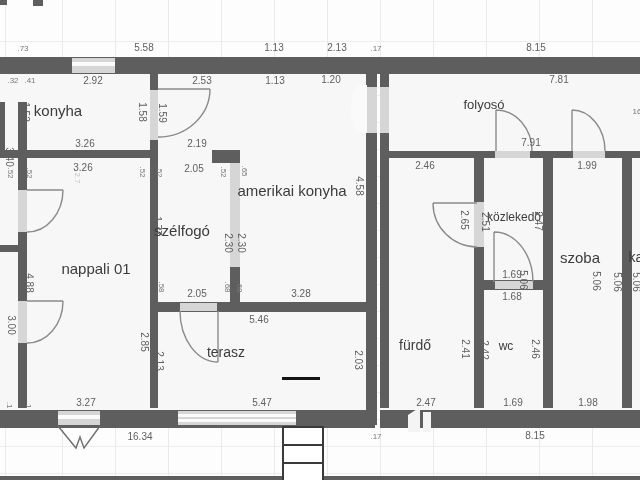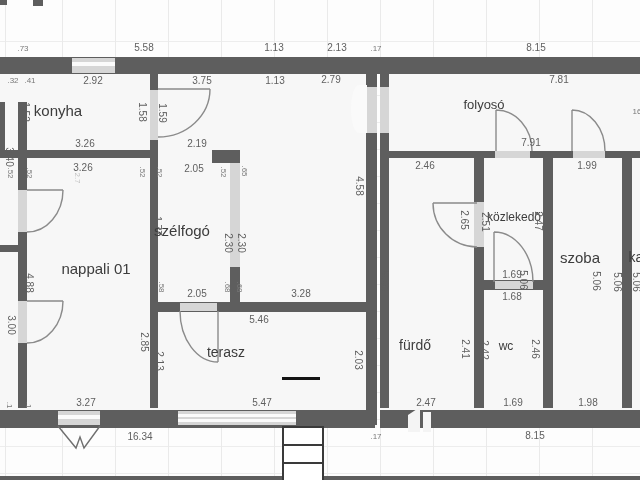--- a/index.html
+++ b/index.html
@@ -108,38 +108,39 @@
   <div class="wm">
     <svg width="34" height="28" viewBox="0 0 34 28">
       <path d="M6,27 L6,10 L18,2 L18,27 Z" fill="#f4f4f4"></path>
       <rect x="21" y="7" width="8" height="20" fill="#f4f4f4"></rect>
     </svg>
   </div>
 
   <span class="room lbl" style="left:58px;top:110px">konyha</span>
   <span class="room lbl" style="left:182px;top:230px">szélfogó</span>
   <span class="room lbl" style="left:96px;top:268px">nappali 01</span>
+  <span class="room lbl" style="left:292px;top:190px">amerikai konyha</span>
   <span class="room lbl" style="left:226px;top:352px;font-size:14px">terasz</span>
   <span class="room lbl" style="left:484px;top:104px;font-size:13px">folyosó</span>
   <span class="room lbl" style="left:415px;top:345px;font-size:14px">fürdő</span>
   <span class="room lbl" style="left:514px;top:217px;font-size:12px">közlekedő</span>
   <span class="room lbl" style="left:506px;top:346px;font-size:12px">wc</span>
   <span class="room lbl" style="left:580px;top:257px">szoba</span>
   <span class="room lbl" style="left:636px;top:257px;font-size:14px">ka</span>
 
   <span class="dim lbl sm" style="left:23px;top:49px">.73</span>
   <span class="dim lbl" style="left:144px;top:48px">5.58</span>
   <span class="dim lbl" style="left:274px;top:48px">1.13</span>
   <span class="dim lbl" style="left:337px;top:48px">2.13</span>
   <span class="dim lbl sm" style="left:376px;top:49px">.17</span>
   <span class="dim lbl" style="left:536px;top:48px">8.15</span>
   <span class="dim lbl" style="left:93px;top:81px">2.92</span>
-  <span class="dim lbl" style="left:202px;top:81px">3.75</span>
+  <span class="dim lbl" style="left:202px;top:81px">2.53</span>
   <span class="dim lbl" style="left:275px;top:81px">1.13</span>
-  <span class="dim lbl" style="left:331px;top:80px">2.79</span>
+  <span class="dim lbl" style="left:331px;top:80px">1.20</span>
   <span class="dim lbl" style="left:559px;top:80px">7.81</span>
   <span class="dim lbl sm" style="left:13px;top:81px">.32</span>
   <span class="dim lbl sm" style="left:30px;top:81px">.41</span>
 
   <span class="dim lbl rot" style="left:25px;top:112px">1.52</span>
   <span class="dim lbl rot" style="left:142px;top:112px">1.58</span>
   <span class="dim lbl rot" style="left:162px;top:113px">1.59</span>
   <span class="dim lbl" style="left:85px;top:144px">3.26</span>
   <span class="dim lbl" style="left:197px;top:144px">2.19</span>
 

